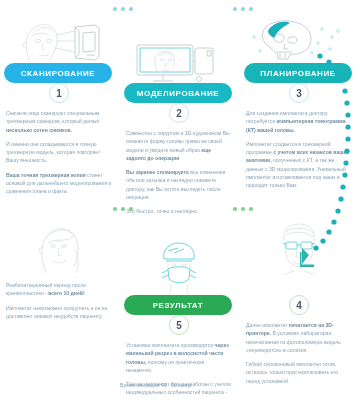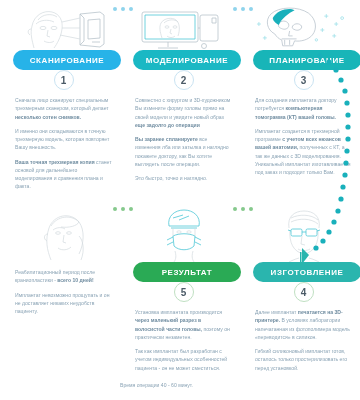--- a/index.html
+++ b/index.html
@@ -10,23 +10,23 @@
     overflow: hidden;
   }
   .page { position: relative; width: 360px; height: 400px; background:#fff; }
 
   
   .row { position: absolute; left: 0; width: 360px; }
   .row-top { top: 0; height: 200px; }
   .row-bottom { top: 200px; height: 200px; }
 
   
-  .col { position: absolute; top: 4px; width: 118px; height: 200px; padding-left: 9px; }
+  .col { position: absolute; top: 17px; width: 118px; height: 200px; }
   .c1 { left: 0; }
-  .c2 { left: 120px; }
+  .c2 { left: 120px; margin-top: 20px; }
   .c3 { left: 240px; }
 
   
   .illu {
     position: relative;
     height: 46px;
     display: flex; align-items: flex-end; justify-content: center;
     overflow: hidden;
   }
   .illu svg { display: block; }
@@ -294,21 +294,20 @@
             <path d="M30 52 C26 53 22 55 20 56 M40 52 C44 53 48 55 50 56"></path>
           </g>
           <g class="line-t">
             <rect x="22" y="23" width="11" height="7" rx="1.5"></rect>
             <rect x="37" y="23" width="11" height="7" rx="1.5"></rect>
             <path d="M33 26 L37 26 M22 25 L19 24 M48 25 L51 24"></path>
           </g>
         </svg>
       </div>
       <div class="badge-wrap">
-        <div class="pill teal3" style="background: rgb(42, 181, 174);">ИЗГОТОВЛЕНИЕ</div>
         <div class="numcircle g">4</div>
       </div>
       <div class="txt">
           <p>Далее имплантат <b>печатается на 3D-принтере.</b> В условиях лаборатории напечатанная из фотополимера модель «переводится» в силикон.</p>
           <p>Гибкий силиконовый имплантат готов, осталось только простерилизовать его перед установкой.</p>
         </div>
     </div>
 
     <div class="dots dots-1 g">
       <span></span>

